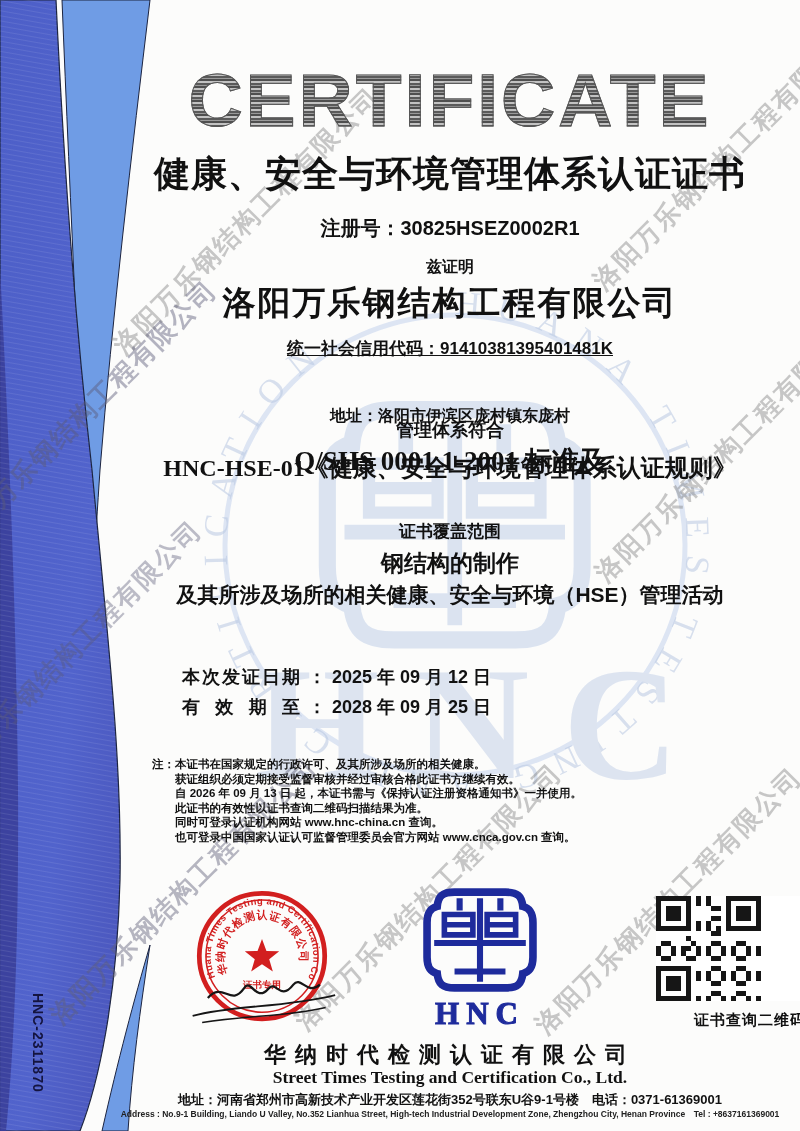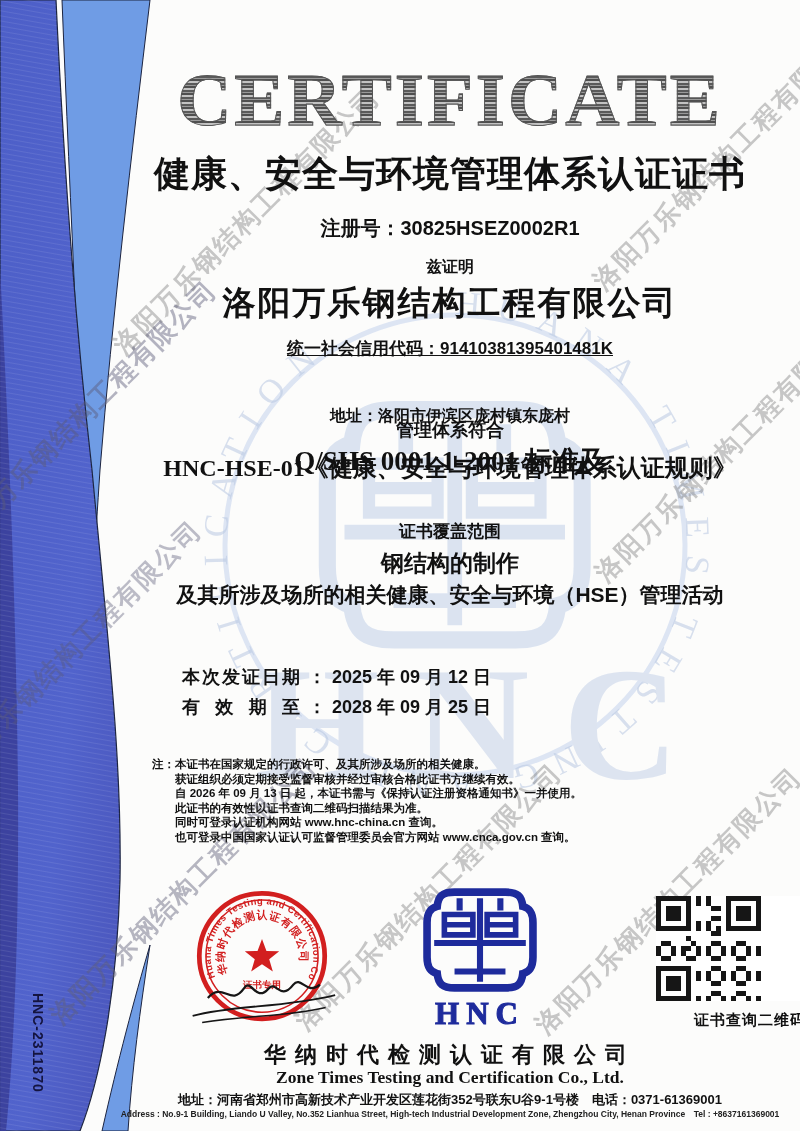--- a/index.html
+++ b/index.html
@@ -15,21 +15,21 @@
   .wm4{left:-45px;top:525px;color:rgba(90,90,120,0.45);} .wm5{left:300px;top:1008px;}
   .wm6{left:55px;top:1002px;color:rgba(95,95,120,0.45);} .wm7{left:540px;top:1012px;}
   .wm8{left:-60px;top:765px;color:rgba(90,90,120,0.40);}
   .center-wm{position:absolute;left:0;top:0;z-index:2;pointer-events:none;}
   .hnc-wm{position:absolute;left:255px;top:632px;z-index:2;font-family:"Liberation Serif",serif;
           font-weight:700;font-size:160px;letter-spacing:34px;color:#dde4f0;pointer-events:none;}
   
   .content{position:absolute;left:110px;top:0;width:680px;z-index:5;text-align:center;}
   .abs{position:absolute;left:0;width:100%;}
   .heading-en{top:60px;font-weight:700;font-size:75px;letter-spacing:3px;line-height:80px;
-      font-family:Liberation Serif, serif;
+      font-family:Liberation Sans, sans-serif;
       background:repeating-linear-gradient(180deg,#c2c2c2 0 2px,#5a5a5a 2px 4px,#9a9a9a 4px 5px,#4f4f4f 5px 7px);
       -webkit-background-clip:text;background-clip:text;color:transparent;
       -webkit-text-stroke:1px #555;}
   .heading-cn{top:150px;font-weight:700;font-size:36px;letter-spacing:1px;}
   .reg-line{top:215px;font-weight:700;font-size:20px;}
   .certify-intro{top:257px;font-weight:700;font-size:16px;}
   .company-name{top:281px;font-weight:900;font-size:33px;letter-spacing:2px;}
   .credit-line{top:337px;font-weight:700;font-size:17px;text-decoration:underline;}
   .addr-line{top:367px;font-weight:700;font-size:16px;margin-top:39px;}
   .conform-label{top:418px;font-weight:900;font-size:18px;}
@@ -635,17 +635,17 @@
           <i></i>
           <i></i>
           <i class="on"></i>
           <i></i>
           <i class="on"></i>
         </div>
       <div class="qr-caption">证书查询二维码</div>
     </div>
 
     <div class="abs footer-cn">华纳时代检测认证有限公司</div>
-    <div class="abs footer-en">Zone Times Testing and Certification Co., Ltd.</div>
+    <div class="abs footer-en">Street Times Testing and Certification Co., Ltd.</div>
     <div class="abs footer-addr-cn">地址：河南省郑州市高新技术产业开发区莲花街352号联东U谷9-1号楼　电话：0371-61369001</div>
     <div class="abs footer-addr-en">Address : No.9-1 Building, Liando U Valley, No.352 Lianhua Street, High-tech Industrial Development Zone, Zhengzhou City, Henan Province　Tel : +8637161369001</div>
   </div>
 </div>
 
 </body></html>

